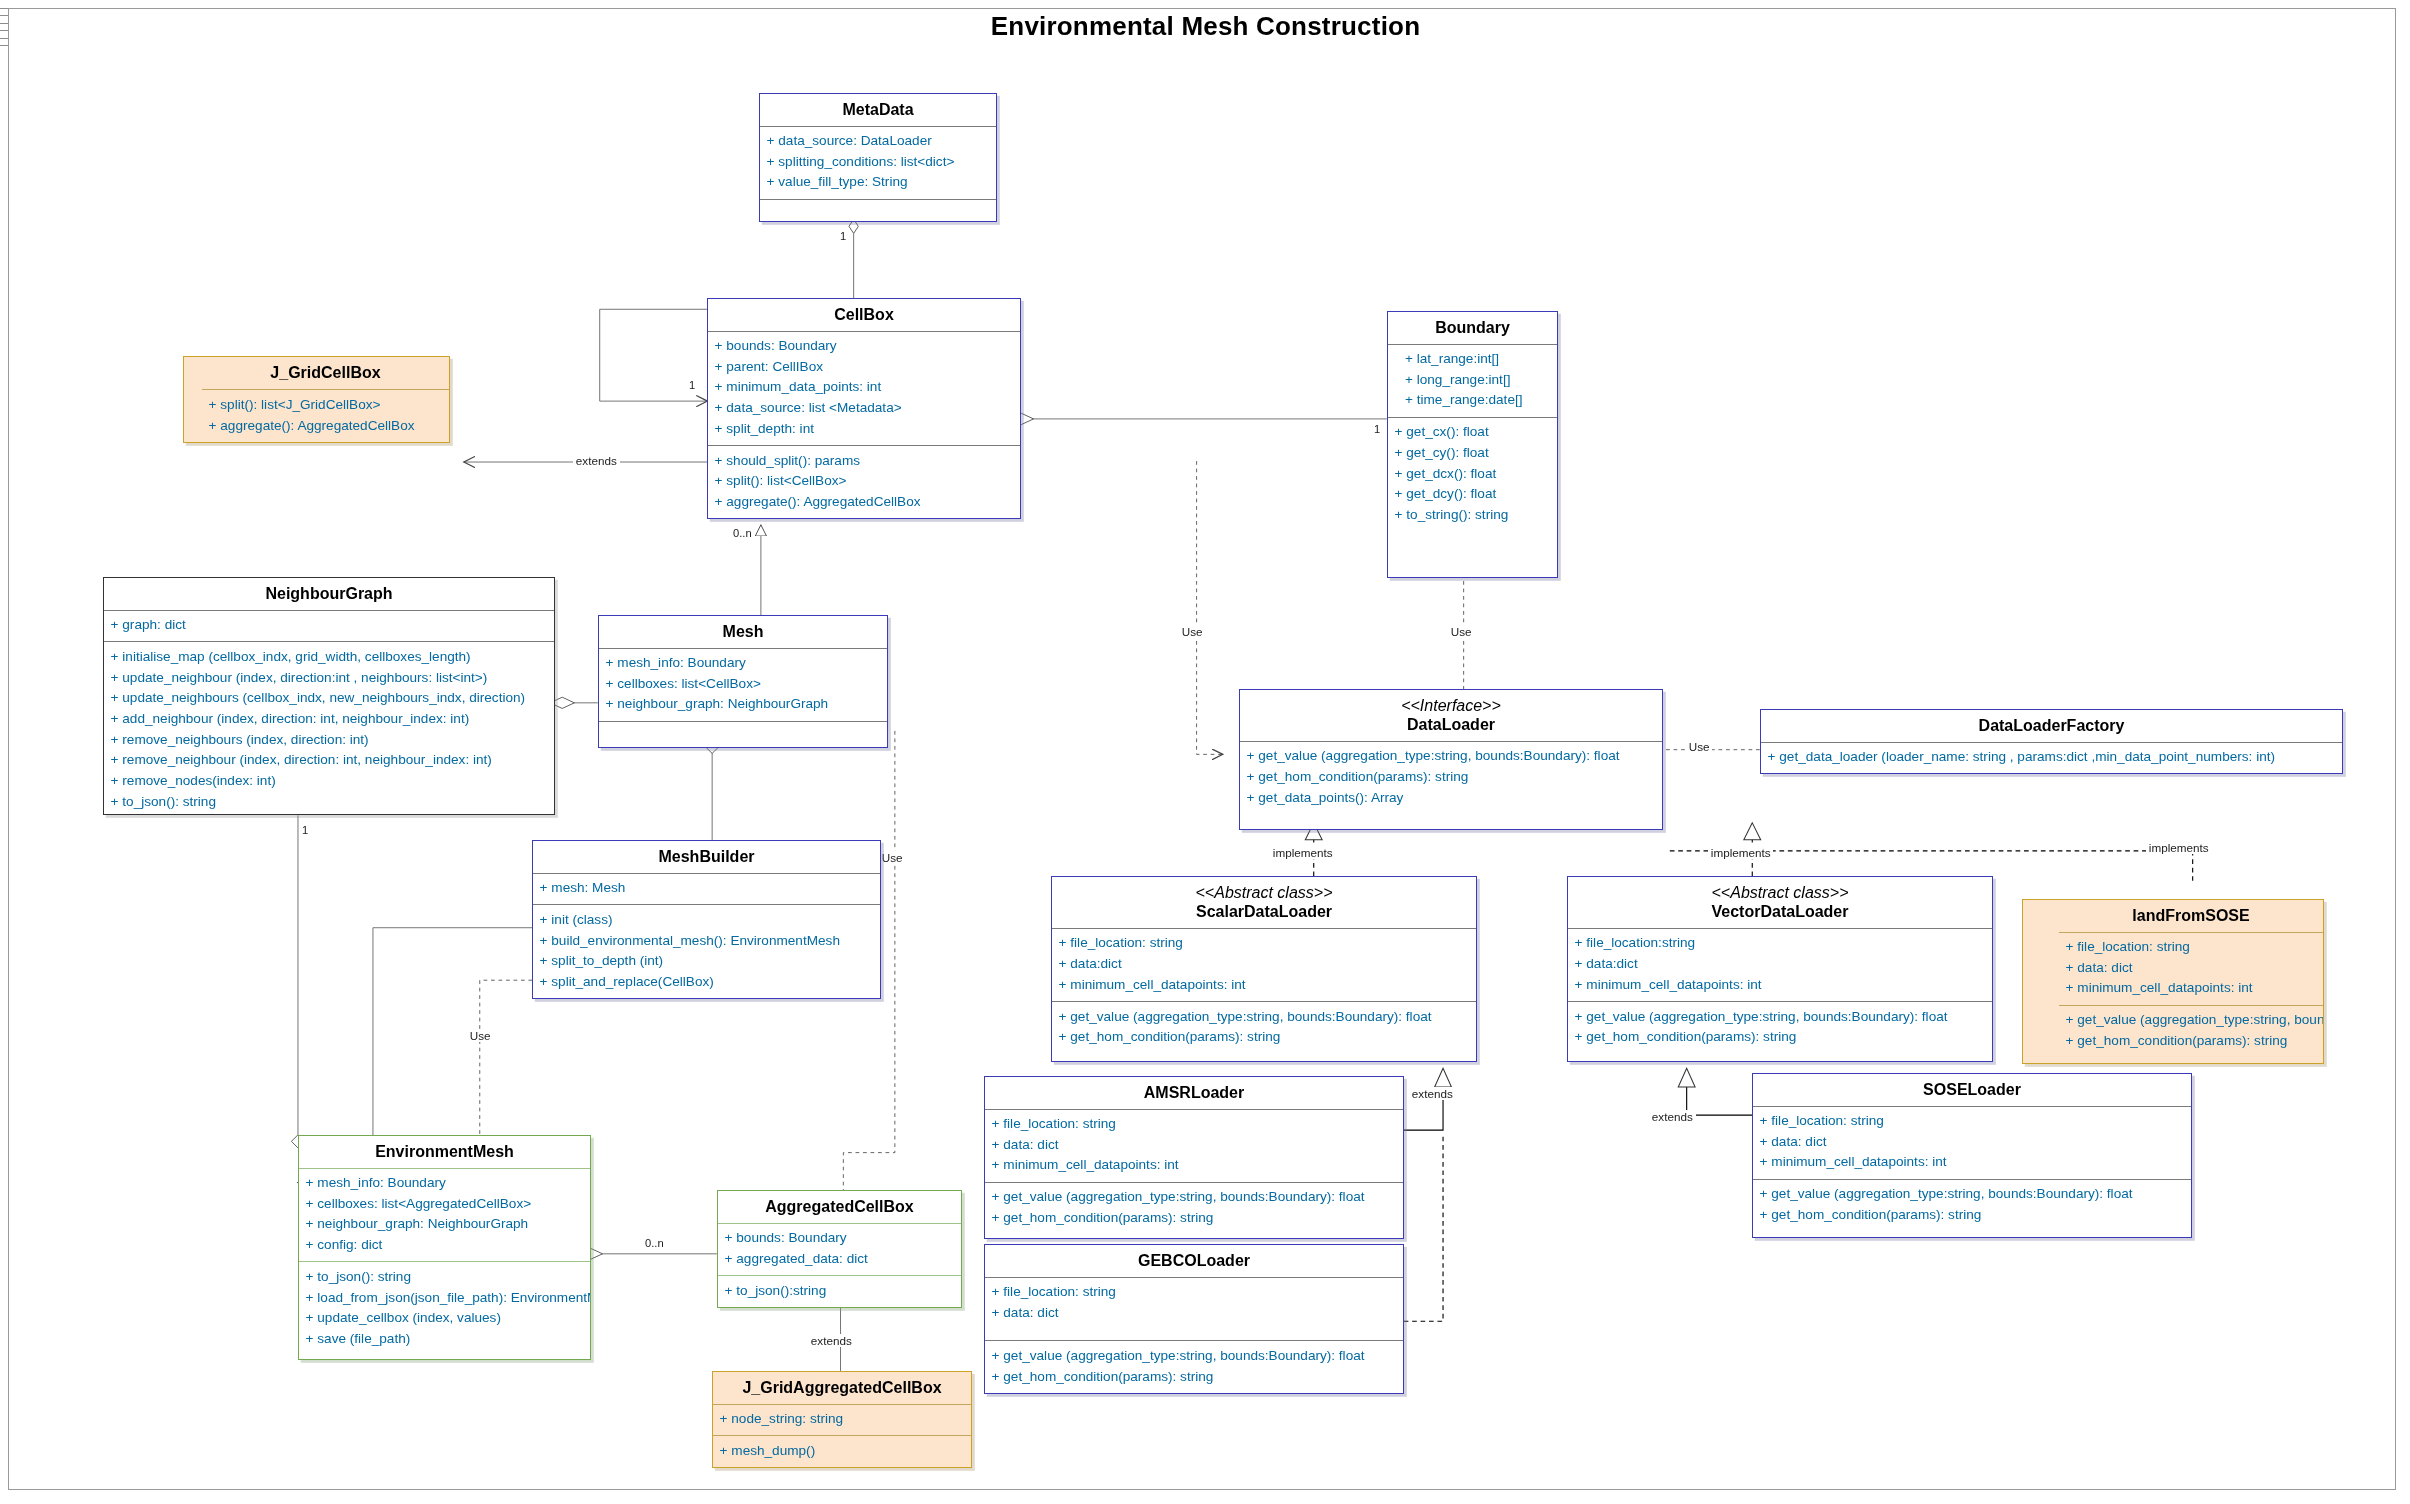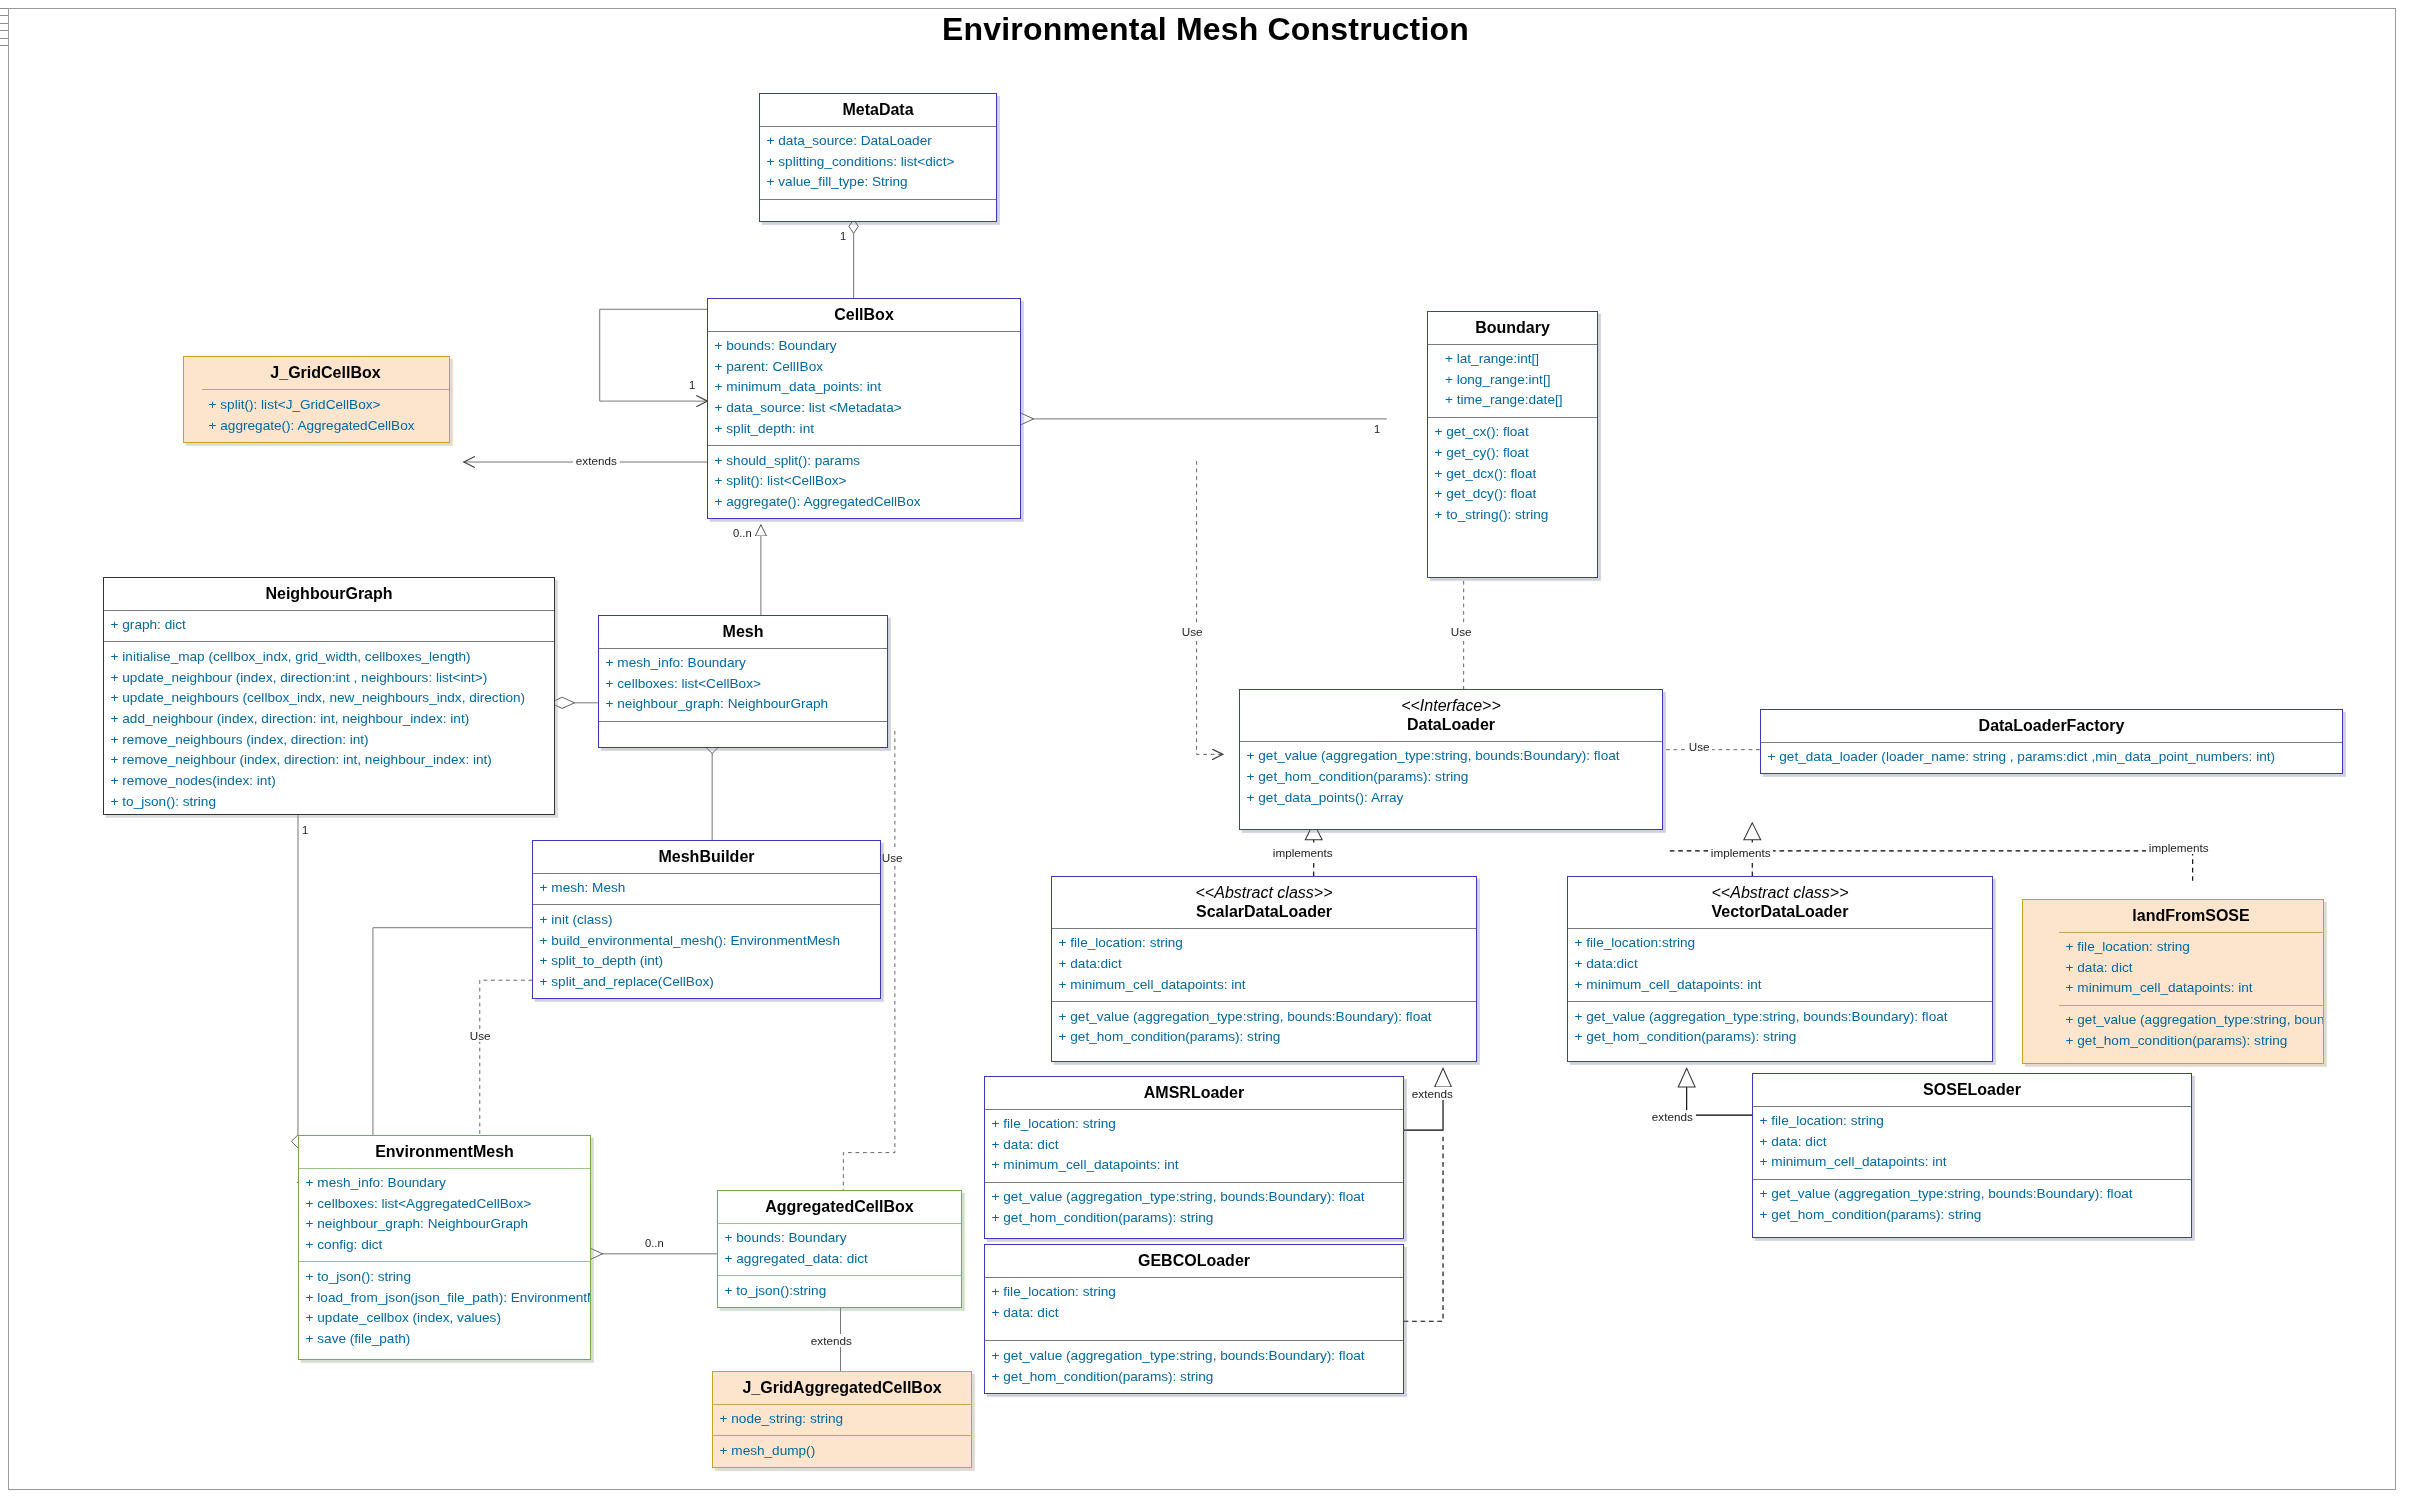--- a/index.html
+++ b/index.html
@@ -27,21 +27,21 @@
     width: 9.4px; height: 45px;
   }
   .corner-marks i {
     position: absolute; left: 0; width: 8.4px; height: 0.9px; background: #8d8d8d;
   }
   .diagram-title {
     position: absolute;
     left: 0; top: 11.2px;
     width: 2411px;
     text-align: center;
-    font-size: 32px;
+    font-size: 26px;
     font-weight: bold;
     color: #000;
     letter-spacing: 0.2px;
   }
 
   
   .uml {
     position: absolute;
     box-sizing: border-box;
     background: #ffffff;
@@ -293,21 +293,21 @@
   <div class="uml orange" style="left:183px; top:356px; width:267px;padding-left:18px;">
     <div class="hdr">J_GridCellBox</div>
     <div class="sep"></div>
     <div class="sep"></div>
     <div class="sec">
       <div>+ split(): list&lt;J_GridCellBox&gt;</div>
       <div>+ aggregate(): AggregatedCellBox</div>
     </div>
   </div>
 
-  <div class="uml" style="left:1387px; top:311px; width:171px; height:267px;margin-left:40px;">
+  <div class="uml" style="left:1387px; top:311px; width:171px; height:267px;">
     <div class="hdr">Boundary</div>
     <div class="sep"></div>
     <div class="sec" style="padding-left:17px;">
       <div>+ lat_range:int[]</div>
       <div>+ long_range:int[]</div>
       <div>+ time_range:date[]</div>
     </div>
     <div class="sep"></div>
     <div class="sec">
       <div>+ get_cx(): float</div>

